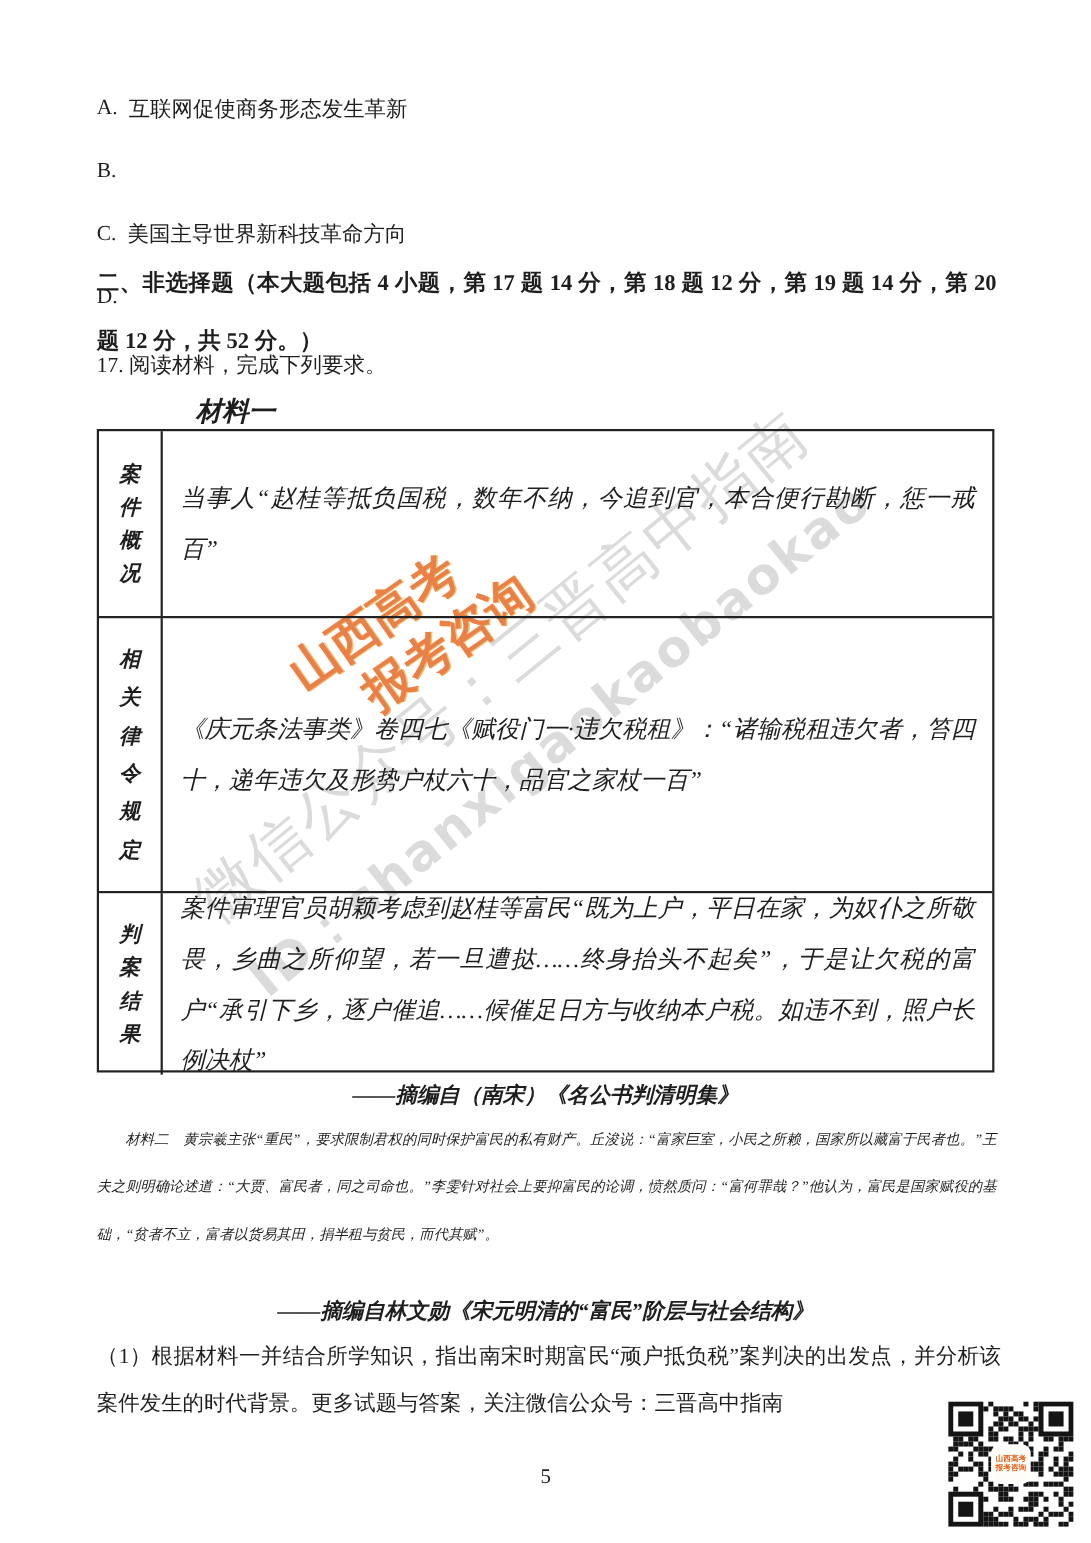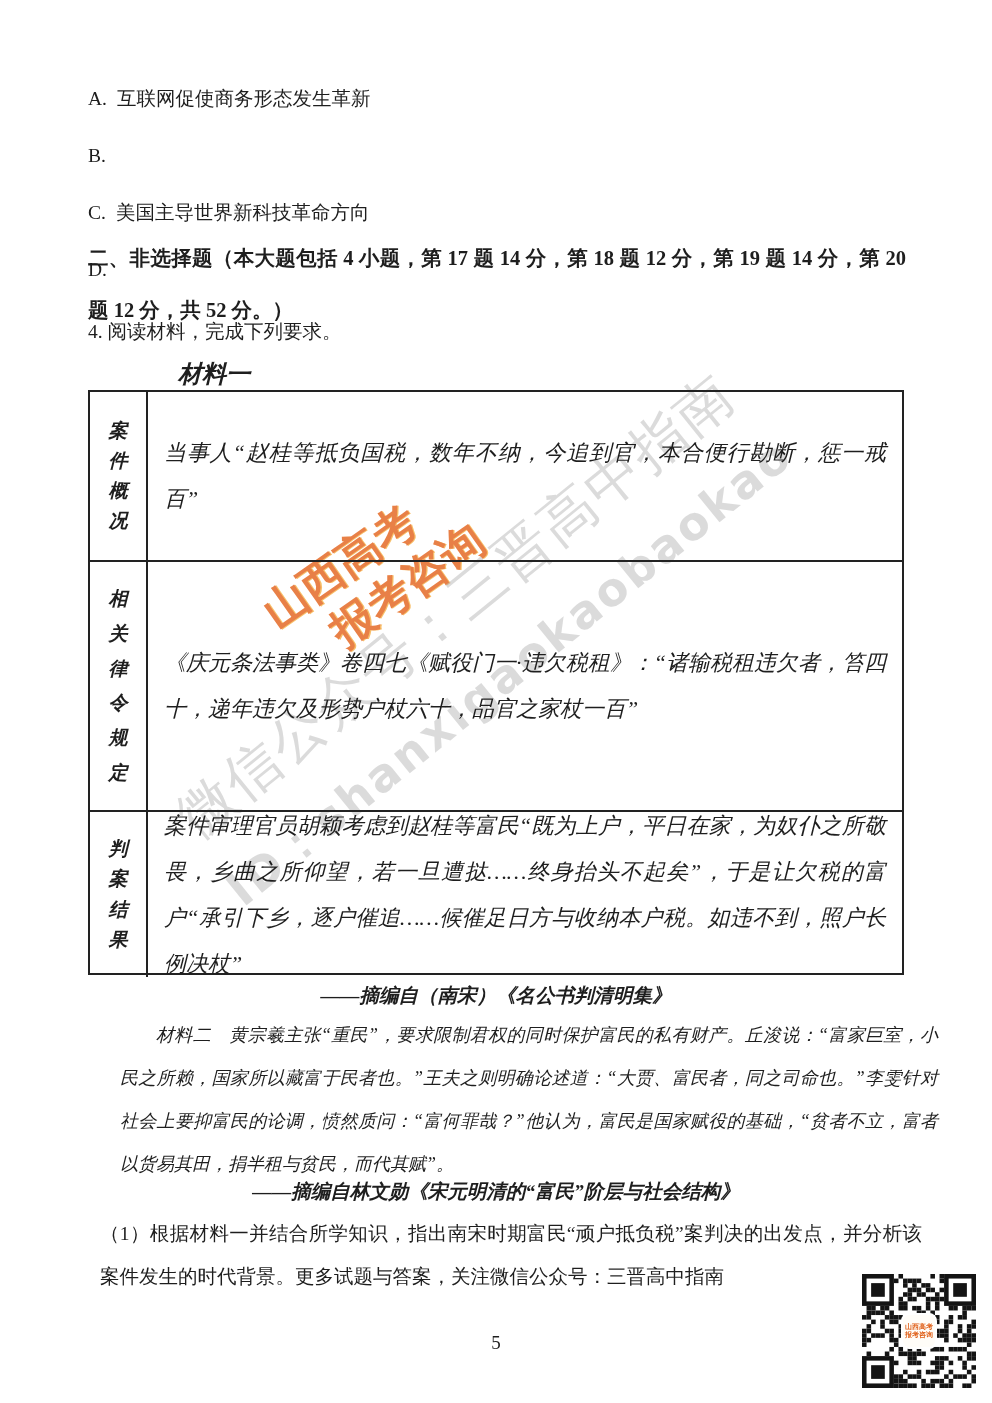--- a/index.html
+++ b/index.html
@@ -47,28 +47,28 @@
   }
   .mtable .last{border-bottom:none;}
 
   
   .attribution1{
     position:absolute;left:88px;top:982px;width:816px;text-align:center;
     font-size:19.5px;font-style:italic;font-weight:bold;
   }
   .material2{
     position:absolute;left:88px;top:1014px;width:818px;
-    font-size:18px;font-style:italic;line-height:43px;text-align:justify;text-indent:2em;margin-left:32px;
+    font-size:13px;font-style:italic;line-height:43px;text-align:justify;text-indent:2em;
   }
   .attribution2{
     position:absolute;left:88px;top:1178px;width:816px;text-align:center;
     font-size:19.5px;font-style:italic;font-weight:bold;
   }
   .question1{
-    position:absolute;left:100px;top:1212px;width:822px;
+    position:absolute;left:88px;top:1212px;width:822px;
     font-size:19.5px;line-height:43px;text-align:justify;
   }
 
   
   .page-number{position:absolute;left:0;top:1332px;width:992px;text-align:center;font-size:19px;}
 
   
   .qr{position:absolute;left:860px;top:1272px;width:118px;height:118px;background:#fff;}
   .qr svg{position:absolute;left:2px;top:2px;}
   .qr-logo{
@@ -126,21 +126,21 @@
         <span class="opt-label">C.</span>
         <span>美国主导世界新科技革命方向</span>
       </div>
       <div class="option">
         <span class="opt-label">D.</span>
       </div>
     </div>
 
     <div class="section-header">二、非选择题（本大题包括 4 小题，第 17 题 14 分，第 18 题 12 分，第 19 题 14 分，第 20 题 12 分，共 52 分。）</div>
 
-    <div class="q17-intro">4. 阅读材料，完成下列要求。</div>
+    <div class="q17-intro">17. 阅读材料，完成下列要求。</div>
     <div class="material1-label">材料一</div>
 
     <div class="mtable">
       <div class="hcell r1h">
           <div>案</div>
           <div>件</div>
           <div>概</div>
           <div>况</div>
         </div>
       <div class="ccell">当事人“赵桂等抵负国税，数年不纳，今追到官，本合便行勘断，惩一戒百”</div>

